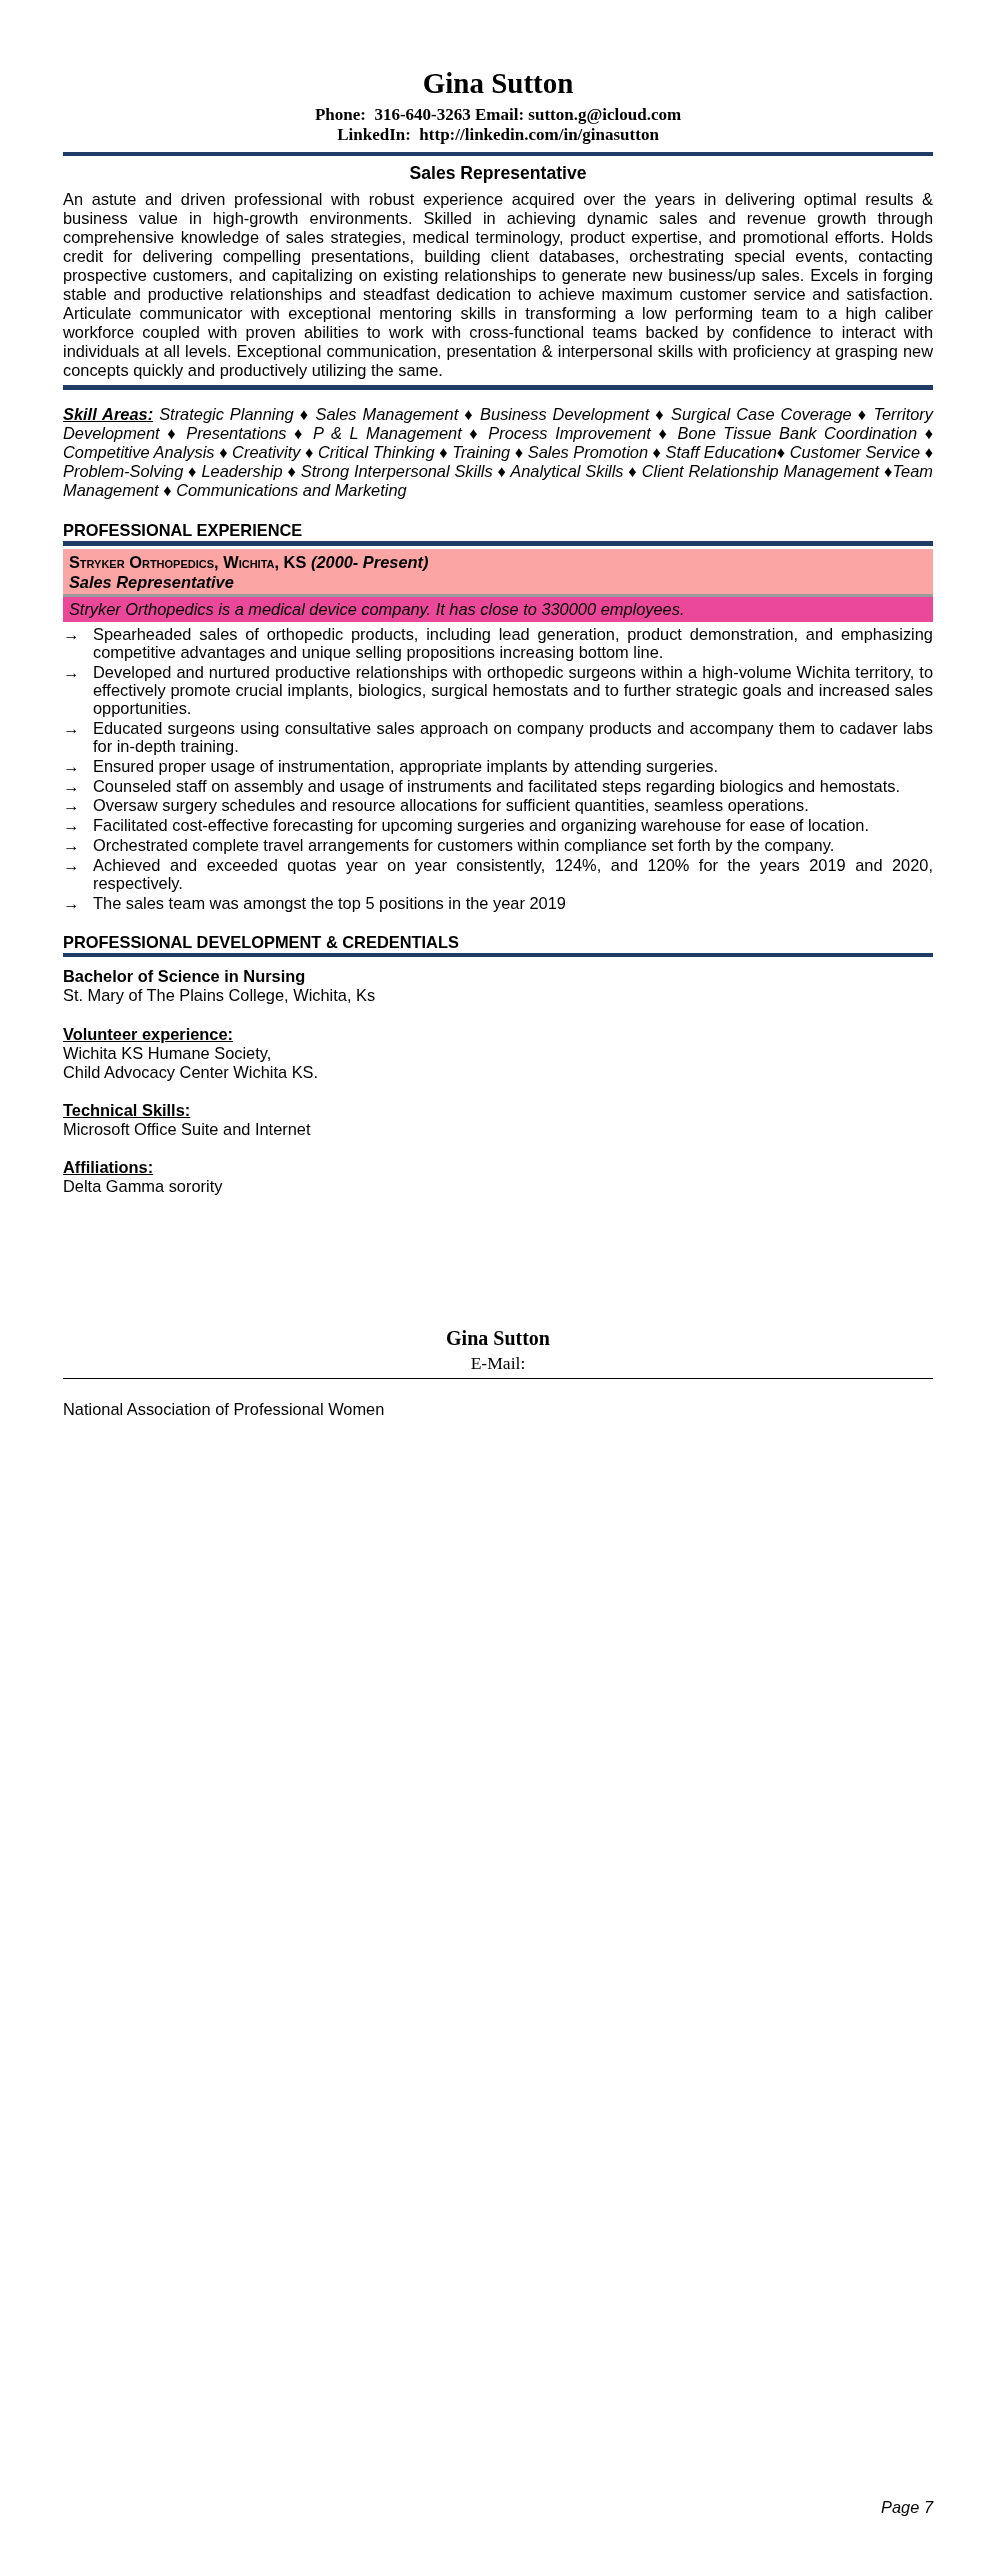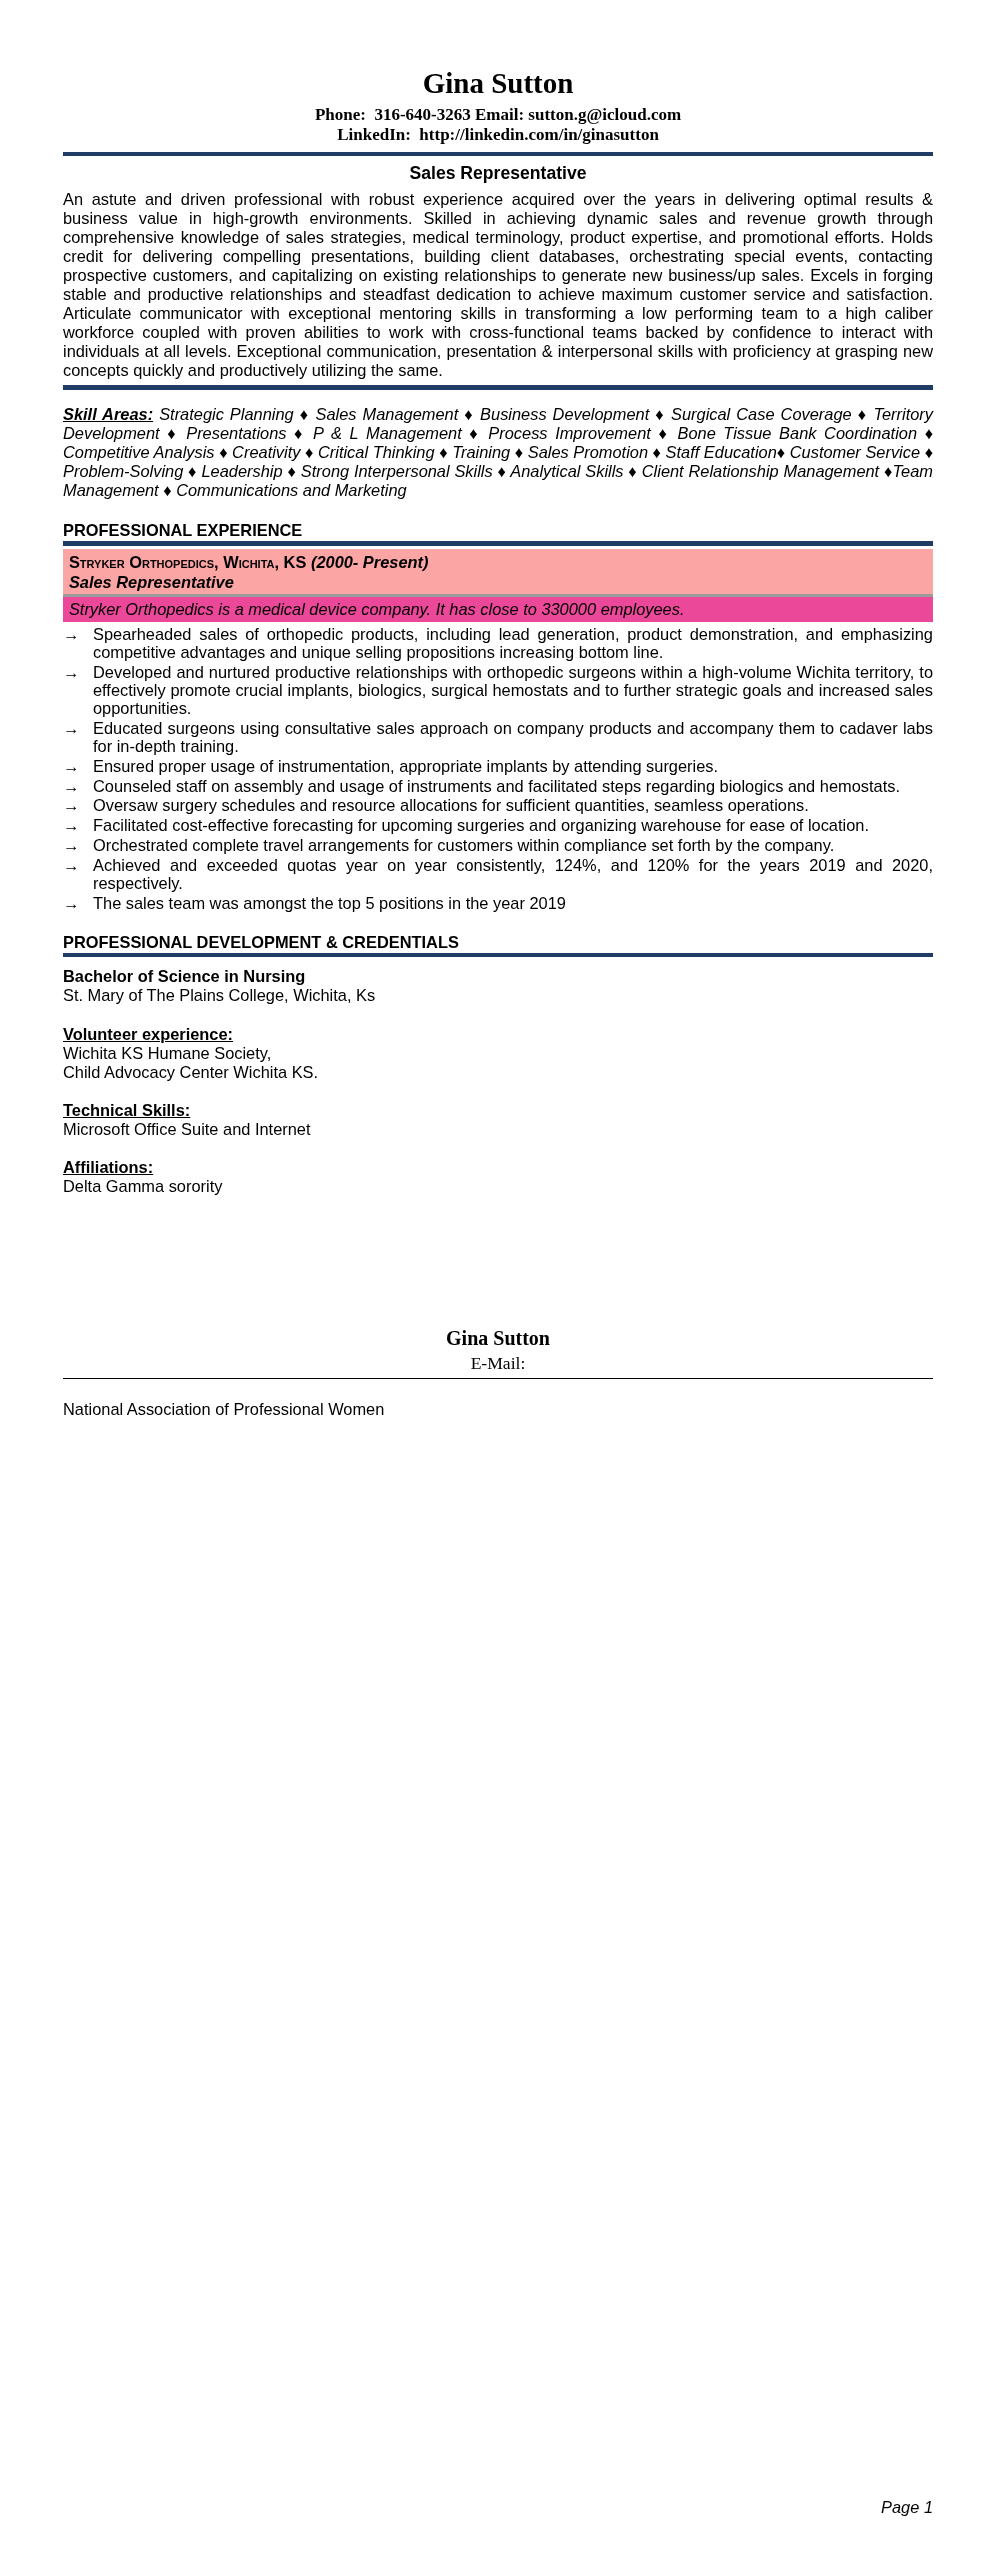--- a/index.html
+++ b/index.html
@@ -194,14 +194,14 @@
 
 </div>
 
 <div class="page2">
   <div class="p2-name">Gina Sutton</div>
   <div class="p2-email">E-Mail:</div>
   <div class="p2-rule"></div>
   <div class="p2-aff">National Association of Professional Women</div>
 </div>
 
-<div class="footer2">Page 1</div>
+<div class="footer2">Page 7</div>
 
 
 </body></html>

